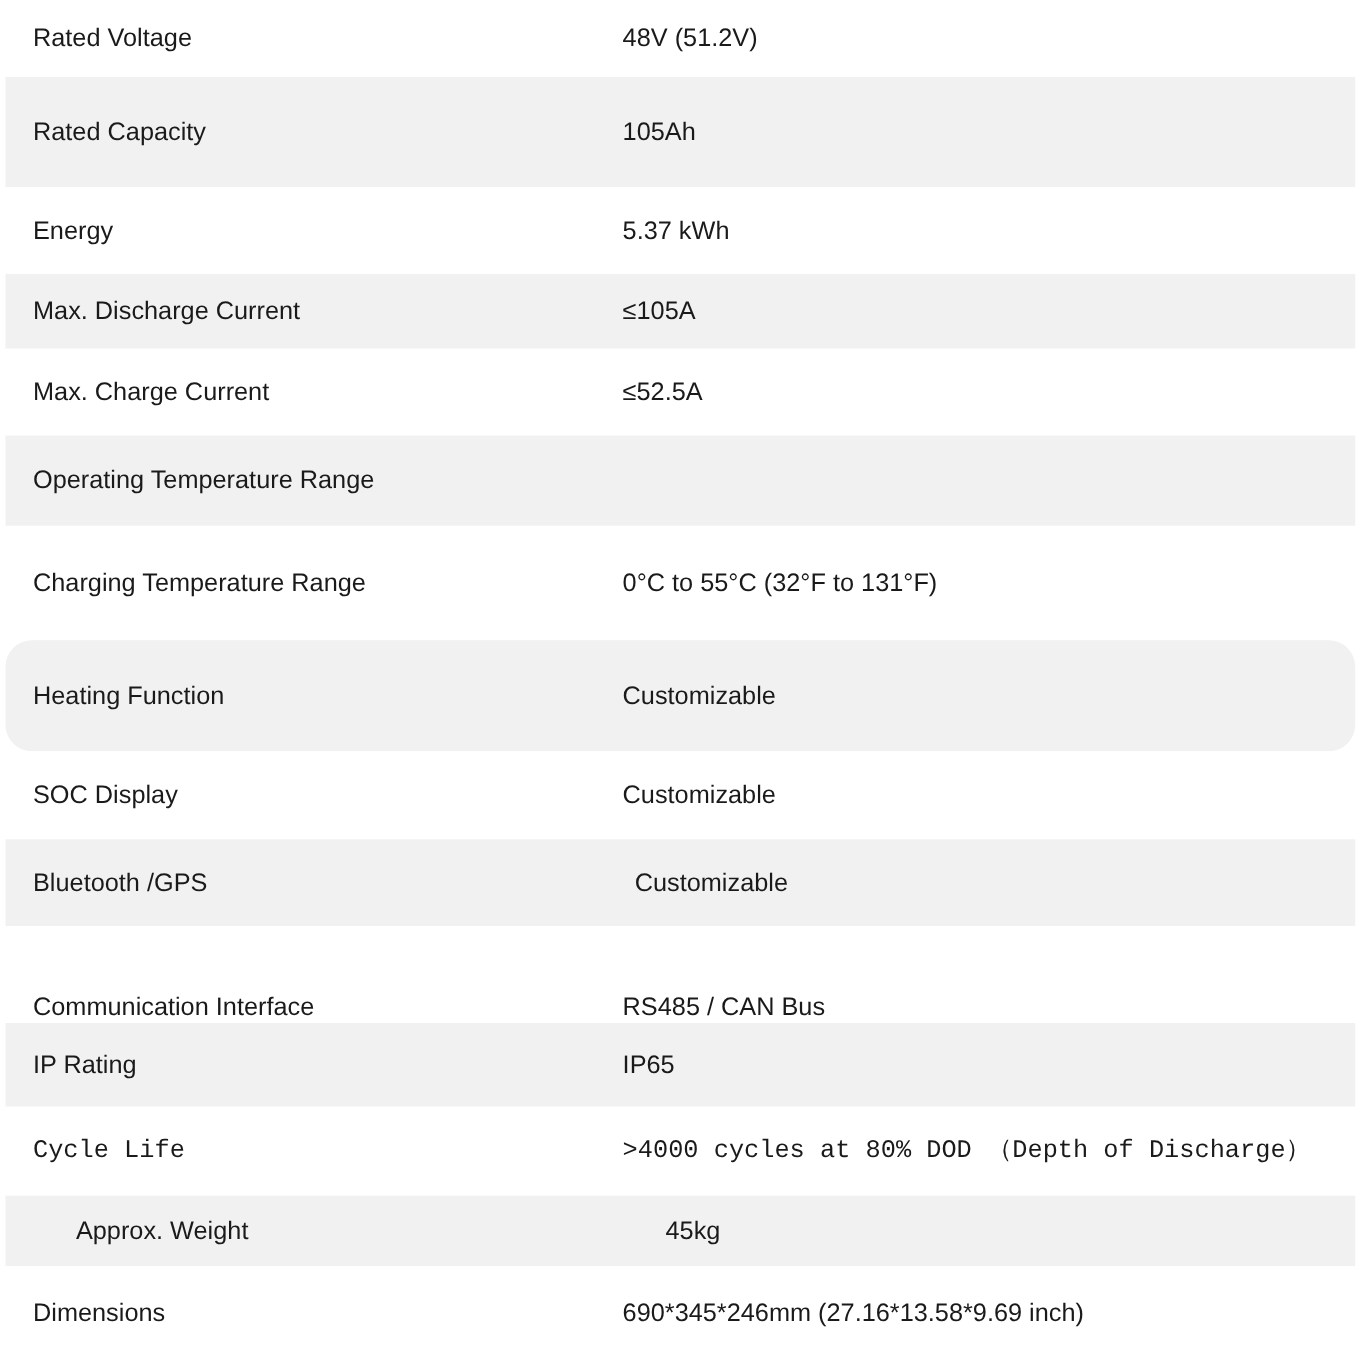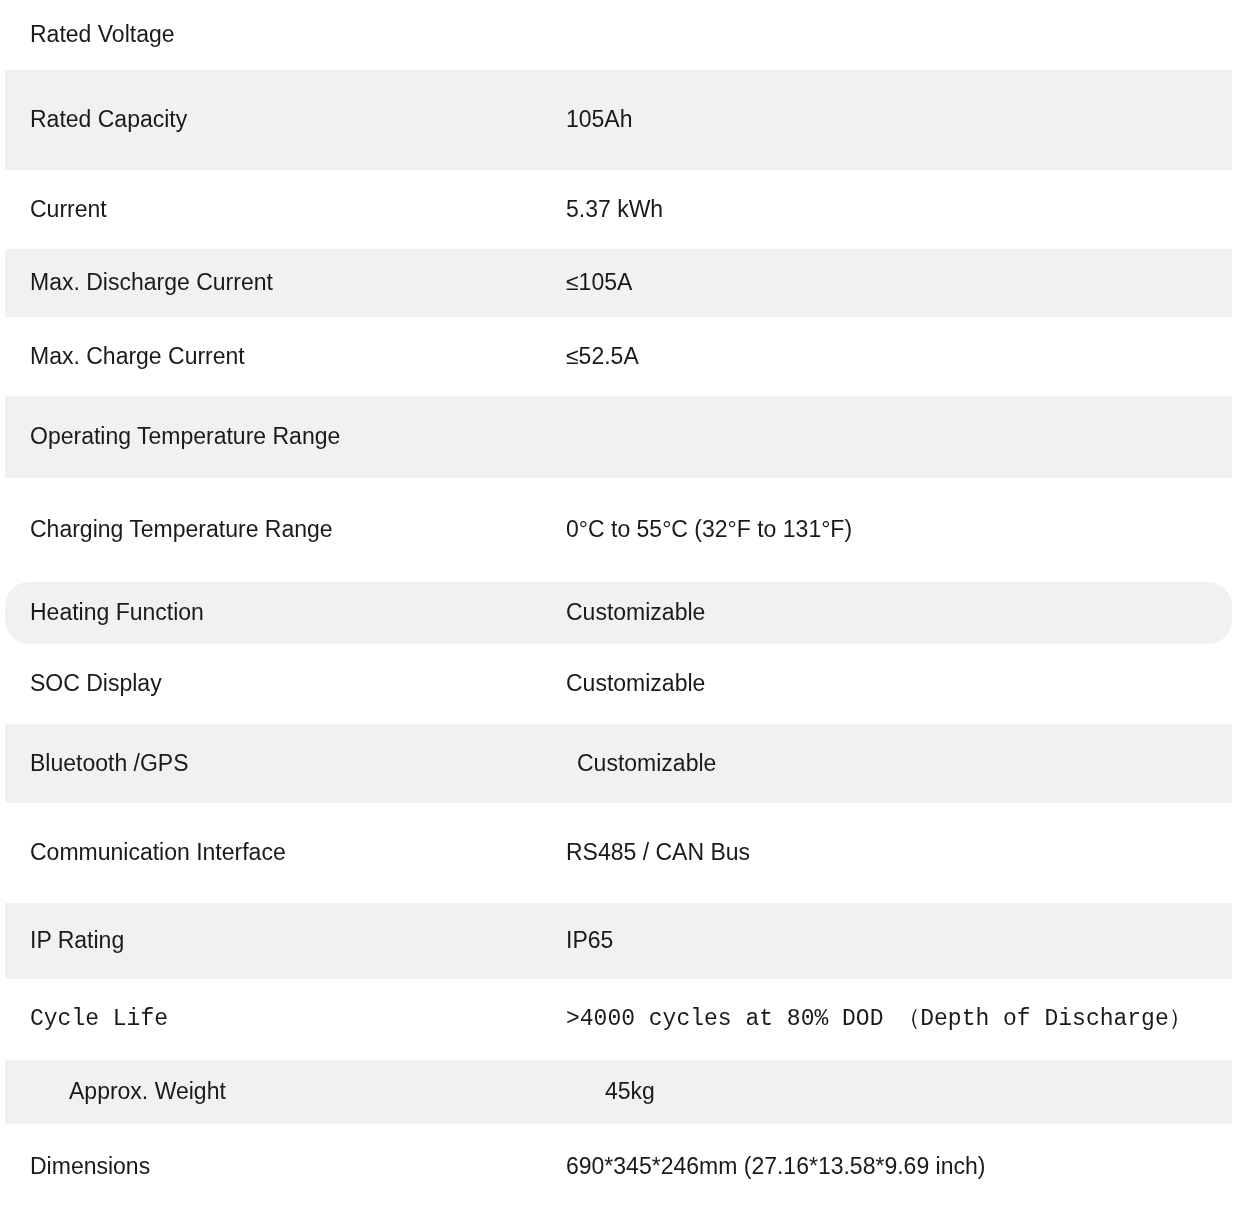--- a/index.html
+++ b/index.html
@@ -26,24 +26,24 @@
   }
   .row:nth-child(even) { background: #f1f1f1; }
   
   .row:nth-child(1)  { height: 70px; }
   .row:nth-child(2)  { height: 100px; }
   .row:nth-child(3)  { height: 79px; }
   .row:nth-child(4)  { height: 68px; }
   .row:nth-child(5)  { height: 79px; }
   .row:nth-child(6)  { height: 82px; }
   .row:nth-child(7)  { height: 104px; }
-  .row:nth-child(8)  { height: 62px; border-radius: 24px; }
+  .row:nth-child(8)  { height: 101px; border-radius: 24px; }
   .row:nth-child(9)  { height: 80px; }
   .row:nth-child(10) { height: 79px; gap: 11px; }
-  .row:nth-child(11) { height: 100px; }
+  .row:nth-child(11) { height: 88px; align-items: flex-end; }
   .row:nth-child(12) { height: 76px; }
   .row:nth-child(13) { height: 81px; font-family: Liberation Mono, monospace; }
   .row:nth-child(14) { height: 64px; padding-left: 39px; }
   .row:nth-child(15) { height: 85px; }
   .cell {
     font-size: 23px;
     line-height: 1.2;
     white-space: nowrap;
     overflow: hidden;
     margin-left: 20px;
@@ -57,29 +57,30 @@
     flex: 1 1 auto;
     padding-left: 5px;
   }
 </style>
 </head>
 <body>
 
 <div class="spec-table">
   <div class="row">
     <div class="cell label">Rated Voltage</div>
+    <div class="cell value">48V (51.2V)</div>
   </div>
 
   <div class="row">
     <div class="cell label">Rated Capacity</div>
     <div class="cell value">105Ah</div>
   </div>
 
   <div class="row">
-    <div class="cell label">Current</div>
+    <div class="cell label">Energy</div>
     <div class="cell value">5.37 kWh</div>
   </div>
 
   <div class="row">
     <div class="cell label">Max. Discharge Current</div>
     <div class="cell value">≤105A</div>
   </div>
 
   <div class="row">
     <div class="cell label">Max. Charge Current</div>

